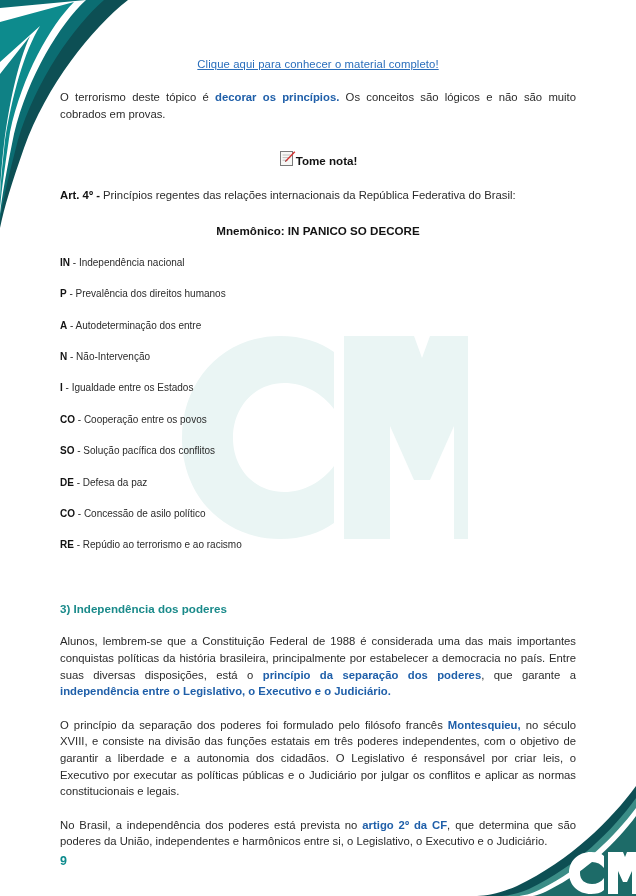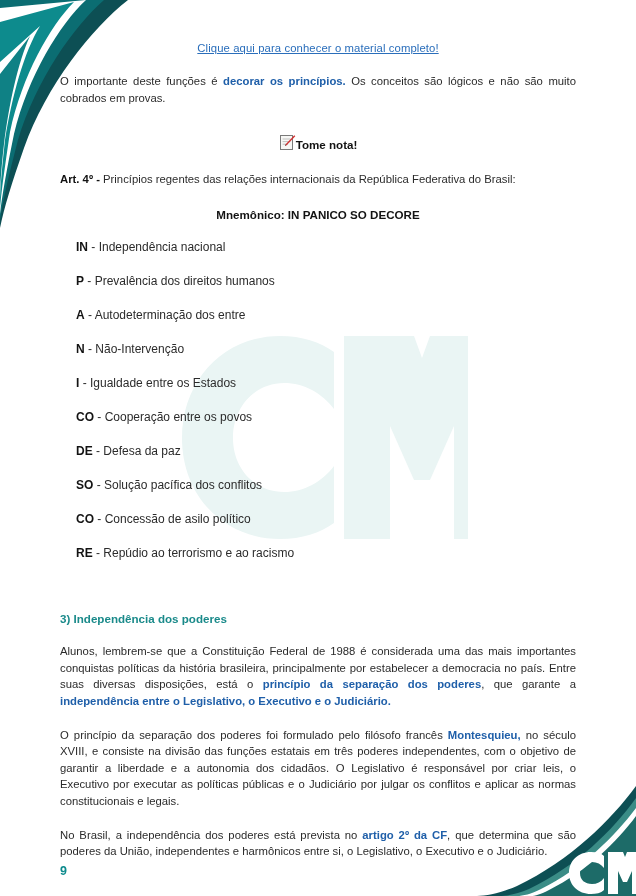--- a/index.html
+++ b/index.html
@@ -34,21 +34,21 @@
     width: 300px; height: 215px;
     pointer-events: none;
     opacity: 1;
   }
 
   
   #content {
     position: absolute;
     left: 0; top: 0;
     width: 636px; height: 896px;
-    padding: 0 60px;
+    padding: 16px 60px;
     z-index: 5;
   }
 
   .top-link-row {
     text-align: center;
     padding-top: 38px;
   }
   a.top-link {
     color: #2a6ebb;
     text-decoration: underline;
@@ -91,25 +91,24 @@
     color: #131313;
     margin: 20px 0 0 0;
   }
 
   ul.mnemo {
     list-style: none;
     margin: 19px 0 0 0;
     padding: 0;
   }
   ul.mnemo li {
-    font-size: 12px;
+    font-size: 10px;
     line-height: 1.3;
     margin-bottom: 18.4px;
     color: #2b2b2b;
-    margin-left: 16px;
   }
   ul.mnemo li .key { font-weight: bold; color: #131313; }
 
   h3.section-title {
     color: #1a8a8a;
     font-size: 11.6px;
     font-weight: bold;
     margin: 50px 0 0 0;
     line-height: 1.3;
   }
@@ -152,21 +151,21 @@
 </svg>
 
 <div id="content">
 
   <div class="top-link-row">
     <a class="top-link" href="#">Clique aqui para conhecer o material completo!</a>
   </div>
 
 
   <p class="para">
-    <span>O importante deste funções é </span><span class="b-blue">decorar os princípios.</span><span> Os conceitos são lógicos e não são muito cobrados em provas.</span>
+    <span>O terrorismo deste tópico é </span><span class="b-blue">decorar os princípios.</span><span> Os conceitos são lógicos e não são muito cobrados em provas.</span>
   </p>
 
   <div class="callout">
     <span class="ico">
       <svg width="17" height="17" viewBox="0 0 17 17">
         <rect x="1.5" y="1.5" width="12" height="14" fill="#f7f7f5" stroke="#7a7a7a" stroke-width="1"></rect>
         <line x1="3.6" y1="5" x2="11.4" y2="5" stroke="#b9b9b9" stroke-width="0.9"></line>
         <line x1="3.6" y1="7.6" x2="11.4" y2="7.6" stroke="#b9b9b9" stroke-width="0.9"></line>
         <line x1="3.6" y1="10.2" x2="9" y2="10.2" stroke="#b9b9b9" stroke-width="0.9"></line>
         <path d="M15.3,1.2 L16.3,2.3 L7.6,11.2 L6.1,12 L6.7,10.3 Z" fill="#d23030"></path>
@@ -181,22 +180,22 @@
 
   <p class="center-bold">Mnemônico: IN PANICO SO DECORE</p>
 
   <ul class="mnemo">
     <li><span class="key">IN</span><span> - Independência nacional</span></li>
     <li><span class="key">P</span><span> - Prevalência dos direitos humanos</span></li>
     <li><span class="key">A</span><span> - Autodeterminação dos entre</span></li>
     <li><span class="key">N</span><span> - Não-Intervenção</span></li>
     <li><span class="key">I</span><span> - Igualdade entre os Estados</span></li>
     <li><span class="key">CO</span><span> - Cooperação entre os povos</span></li>
+    <li><span class="key">SO</span><span> - Solução pacífica dos conflitos</span></li>
     <li><span class="key">DE</span><span> - Defesa da paz</span></li>
-    <li><span class="key">SO</span><span> - Solução pacífica dos conflitos</span></li>
     <li><span class="key">CO</span><span> - Concessão de asilo político</span></li>
     <li><span class="key">RE</span><span> - Repúdio ao terrorismo e ao racismo</span></li>
   </ul>
 
   <h3 class="section-title">3) Independência dos poderes</h3>
 
   <p class="para">
     <span>Alunos, lembrem-se que a Constituição Federal de 1988 é considerada uma das mais importantes conquistas políticas da história brasileira, principalmente por estabelecer a democracia no país. Entre suas diversas disposições, está o </span><span class="b-blue">princípio da separação dos poderes</span><span>, que garante a </span><span class="b-blue">independência entre o Legislativo, o Executivo e o Judiciário.</span>
   </p>
 

